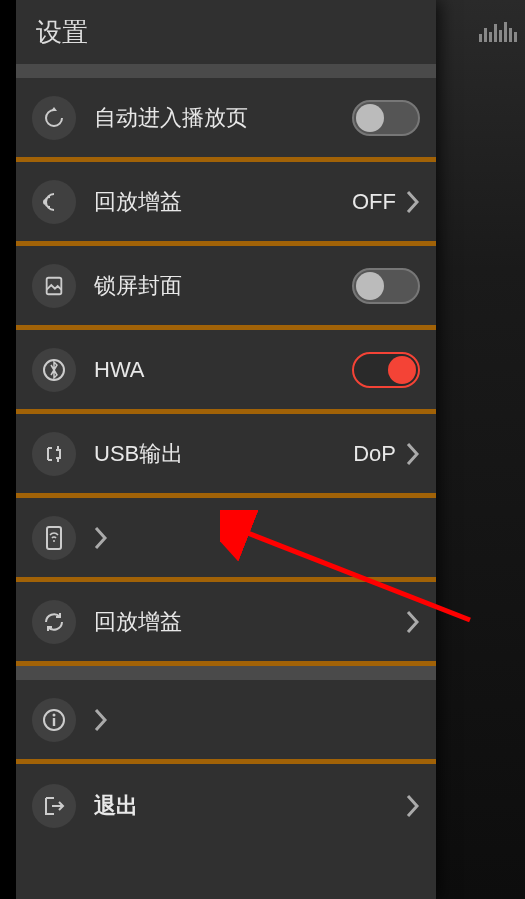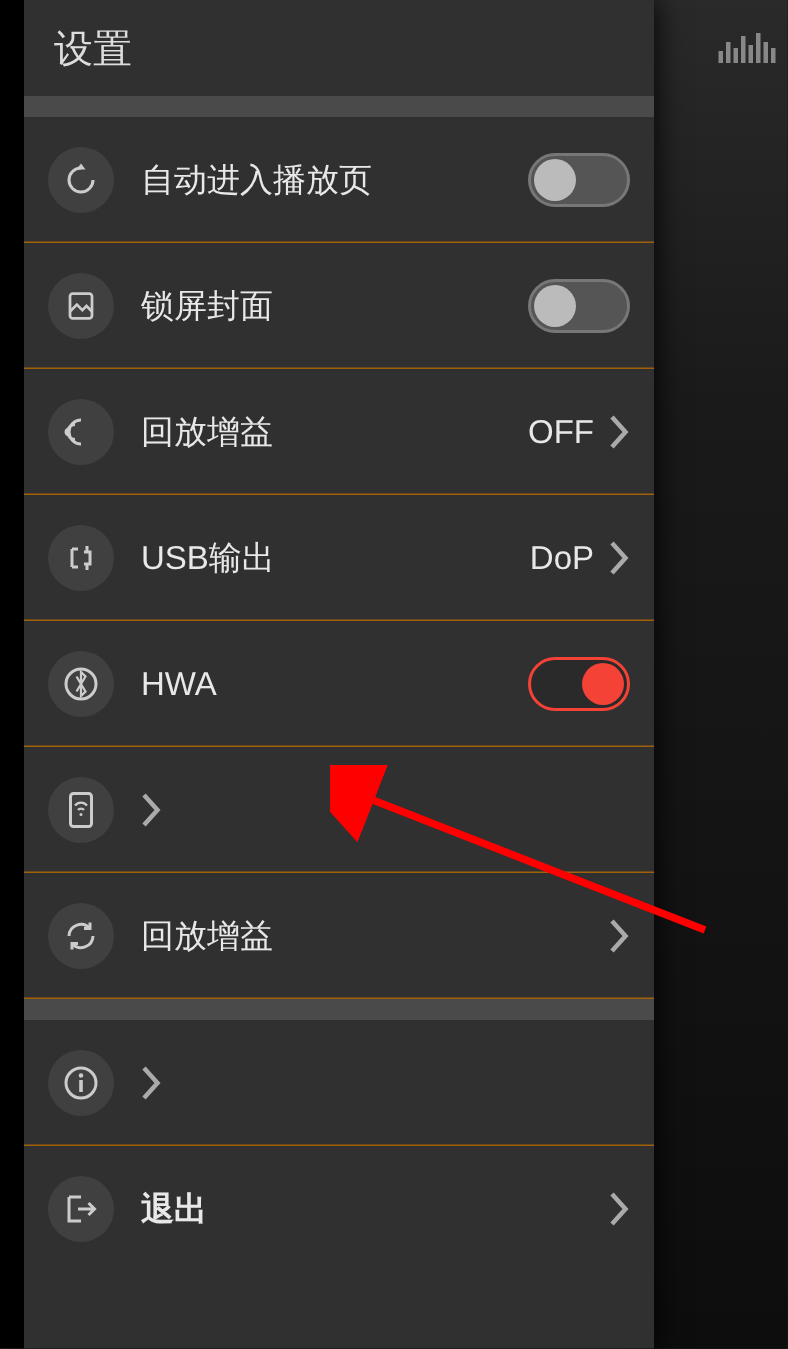--- a/index.html
+++ b/index.html
@@ -57,21 +57,21 @@
   }
   .section-gap {
     height: 14px;
     background: #4a4a4a;
   }
   .row {
     height: 84px;
     display: flex;
     align-items: center;
     padding: 0 16px 0 16px;
-    border-bottom: 1px solid #a16207;
+    border-bottom: 5px solid #a16207;
   }
   .row:last-child { border-bottom: none; font-weight: bold; }
   .icon-wrap {
     width: 44px;
     height: 44px;
     border-radius: 50%;
     background: #404040;
     display: flex;
     align-items: center;
     justify-content: center;
@@ -163,68 +163,68 @@
         </svg>
     </div>
     <span class="label">自动进入播放页</span>
     <div class="toggle toggle-off">
         <div class="knob"></div>
       </div>
   </div>
 
   <div class="row">
     <div class="icon-wrap">
+      <svg width="26" height="20" viewBox="0 0 26 20">
+          <path d="M13 2 a8 8 0 0 0 0 16 M9 5 a5 5 0 0 0 0 10 M5 8 a2 2 0 0 0 0 4" stroke="#ccc" stroke-width="2" fill="none"></path>
+        </svg>
+    </div>
+    <span class="label">回放增益</span>
+    <span class="value">OFF</span>
+    <svg class="chevron" width="14" height="26" viewBox="0 0 14 26">
+        <path d="M2 3 L11 13 L2 23" stroke="#aaa" stroke-width="3" fill="none"></path>
+      </svg>
+  </div>
+
+  <div class="row">
+    <div class="icon-wrap">
       <svg width="22" height="22" viewBox="0 0 24 24">
           <rect x="4" y="3" width="16" height="18" rx="2" stroke="#ccc" stroke-width="2" fill="none"></rect>
           <path d="M4 16 L9 11 L13 15 L16 12 L20 16" stroke="#ccc" stroke-width="2" fill="none"></path>
         </svg>
     </div>
     <span class="label">锁屏封面</span>
     <div class="toggle toggle-off">
         <div class="knob"></div>
       </div>
   </div>
 
   <div class="row">
     <div class="icon-wrap">
-      <svg width="26" height="20" viewBox="0 0 26 20">
-          <path d="M13 2 a8 8 0 0 0 0 16 M9 5 a5 5 0 0 0 0 10 M5 8 a2 2 0 0 0 0 4" stroke="#ccc" stroke-width="2" fill="none"></path>
-        </svg>
-    </div>
-    <span class="label">回放增益</span>
-    <span class="value">OFF</span>
-    <svg class="chevron" width="14" height="26" viewBox="0 0 14 26">
-        <path d="M2 3 L11 13 L2 23" stroke="#aaa" stroke-width="3" fill="none"></path>
-      </svg>
-  </div>
-
-  <div class="row">
-    <div class="icon-wrap">
-      <svg width="24" height="24" viewBox="0 0 24 24">
-          <path d="M6 6 L6 18 M6 6 L10 6 M6 18 L10 18 M14 8 L18 8 L18 16 L14 16 M16 8 L16 4 M16 16 L16 20" stroke="#ccc" stroke-width="2" fill="none"></path>
-        </svg>
-    </div>
-    <span class="label">USB输出</span>
-    <span class="value">DoP</span>
-    <svg class="chevron" width="14" height="26" viewBox="0 0 14 26">
-        <path d="M2 3 L11 13 L2 23" stroke="#aaa" stroke-width="3" fill="none"></path>
-      </svg>
-  </div>
-
-  <div class="row">
-    <div class="icon-wrap">
       <svg width="24" height="24" viewBox="0 0 24 24">
           <circle cx="12" cy="12" r="10" stroke="#ccc" stroke-width="2" fill="none"></circle>
           <path d="M9 7 L15 17 L12 20 L12 4 L15 7 L9 17" stroke="#ccc" stroke-width="1.5" fill="none"></path>
         </svg>
     </div>
     <span class="label">HWA</span>
     <div class="toggle toggle-on">
         <div class="knob"></div>
       </div>
+  </div>
+
+  <div class="row">
+    <div class="icon-wrap">
+      <svg width="24" height="24" viewBox="0 0 24 24">
+          <path d="M6 6 L6 18 M6 6 L10 6 M6 18 L10 18 M14 8 L18 8 L18 16 L14 16 M16 8 L16 4 M16 16 L16 20" stroke="#ccc" stroke-width="2" fill="none"></path>
+        </svg>
+    </div>
+    <span class="label">USB输出</span>
+    <span class="value">DoP</span>
+    <svg class="chevron" width="14" height="26" viewBox="0 0 14 26">
+        <path d="M2 3 L11 13 L2 23" stroke="#aaa" stroke-width="3" fill="none"></path>
+      </svg>
   </div>
 
   <div class="row">
     <div class="icon-wrap">
       <svg width="22" height="26" viewBox="0 0 22 26">
           <rect x="4" y="2" width="14" height="22" rx="2" stroke="#ccc" stroke-width="2" fill="none"></rect>
           <path d="M7 10 a5 5 0 0 1 8 0 M9 13 a2.5 2.5 0 0 1 4 0" stroke="#ccc" stroke-width="1.5" fill="none"></path>
           <circle cx="11" cy="16" r="1" fill="#ccc"></circle>
         </svg>
     </div>

